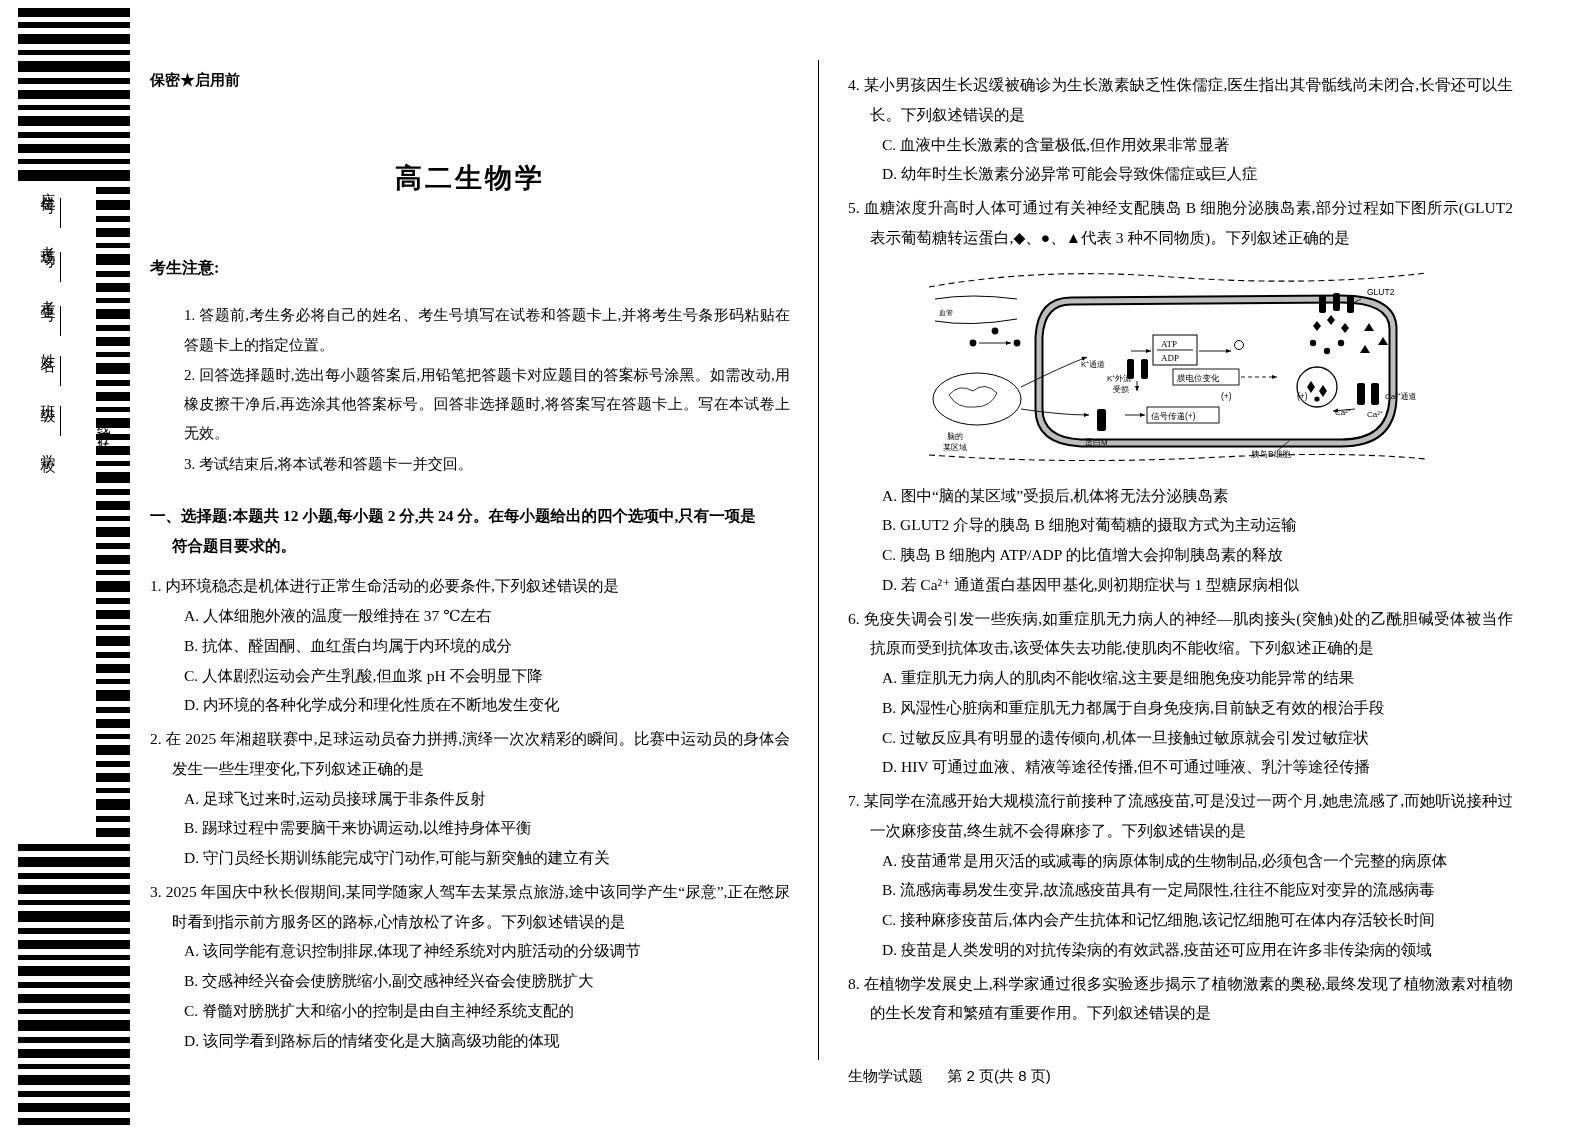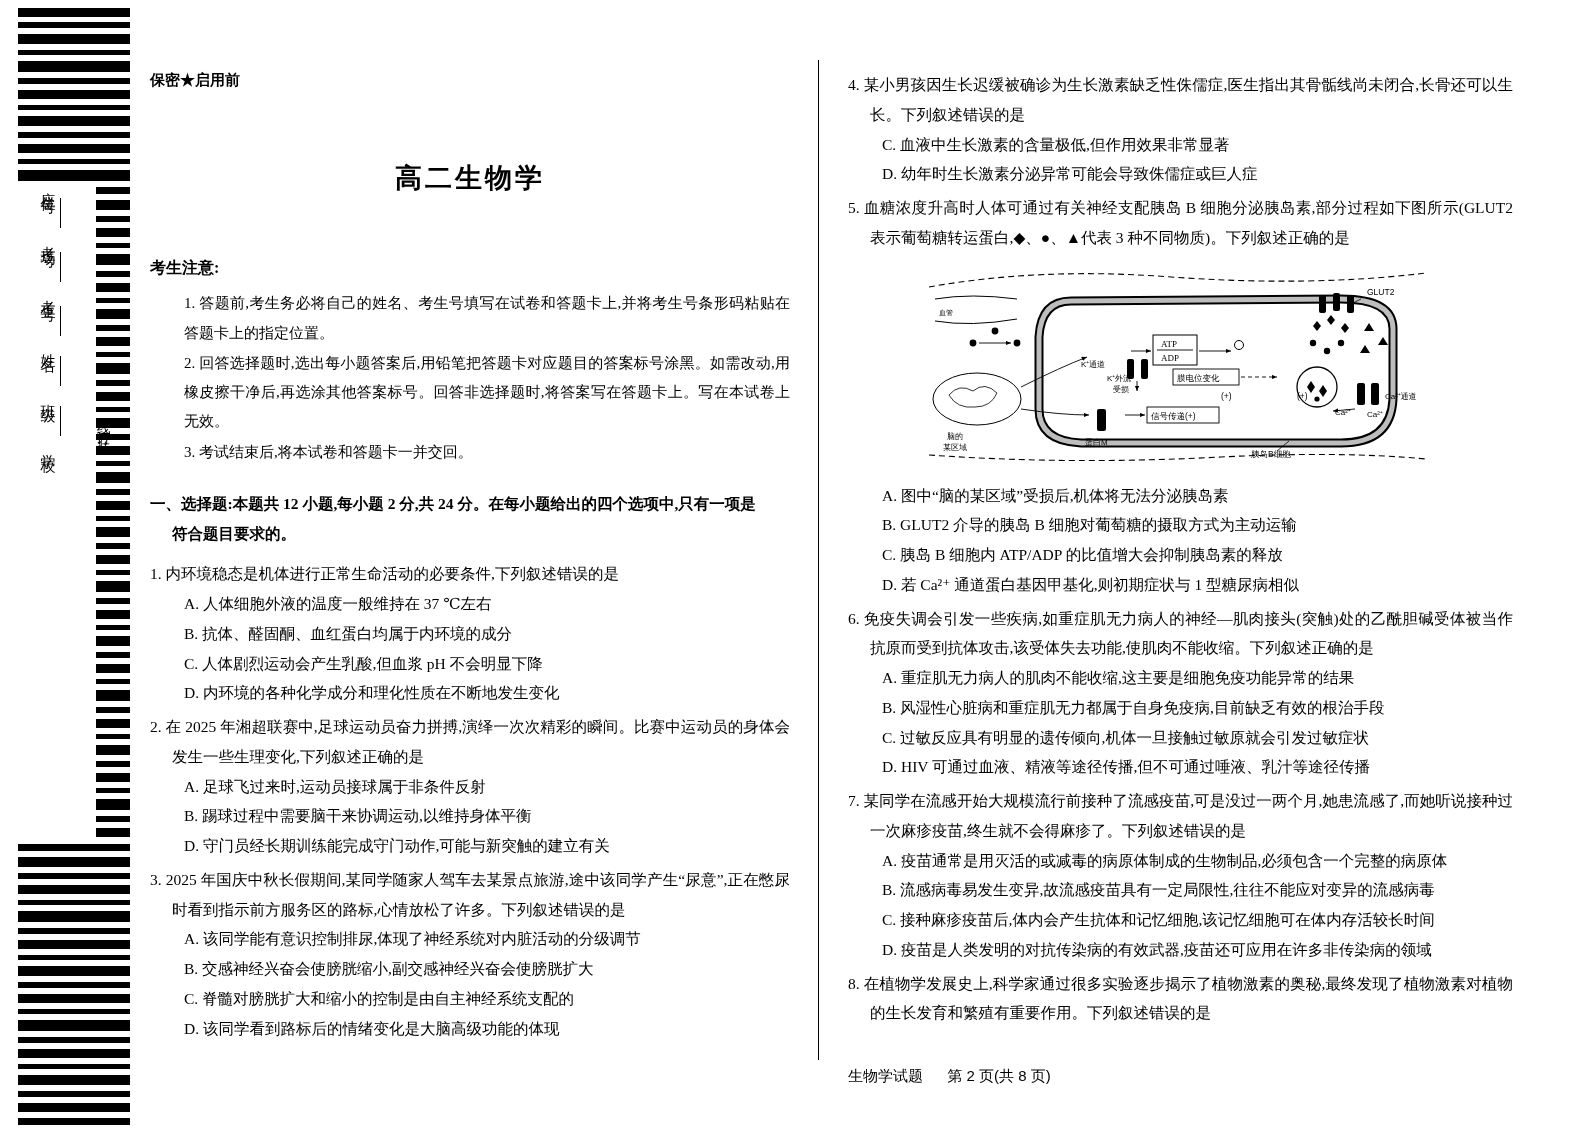--- a/index.html
+++ b/index.html
@@ -96,21 +96,21 @@
     text-align: center;
     font-size: 27px;
     font-weight: bold;
     letter-spacing: 3px;
     margin: 58px 0 48px 0;
     font-family: "Liberation Sans", sans-serif;
   }
   .notice-title {
     font-weight: bold;
     font-size: 16px;
-    margin-bottom: 6px;
+    margin-bottom: 18px;
   }
   .notice-list {
     margin: 0;
     padding: 0;
     list-style: none;
   }
   .notice-list li {
     position: relative;
     padding-left: 34px;
     margin-bottom: 1px;

